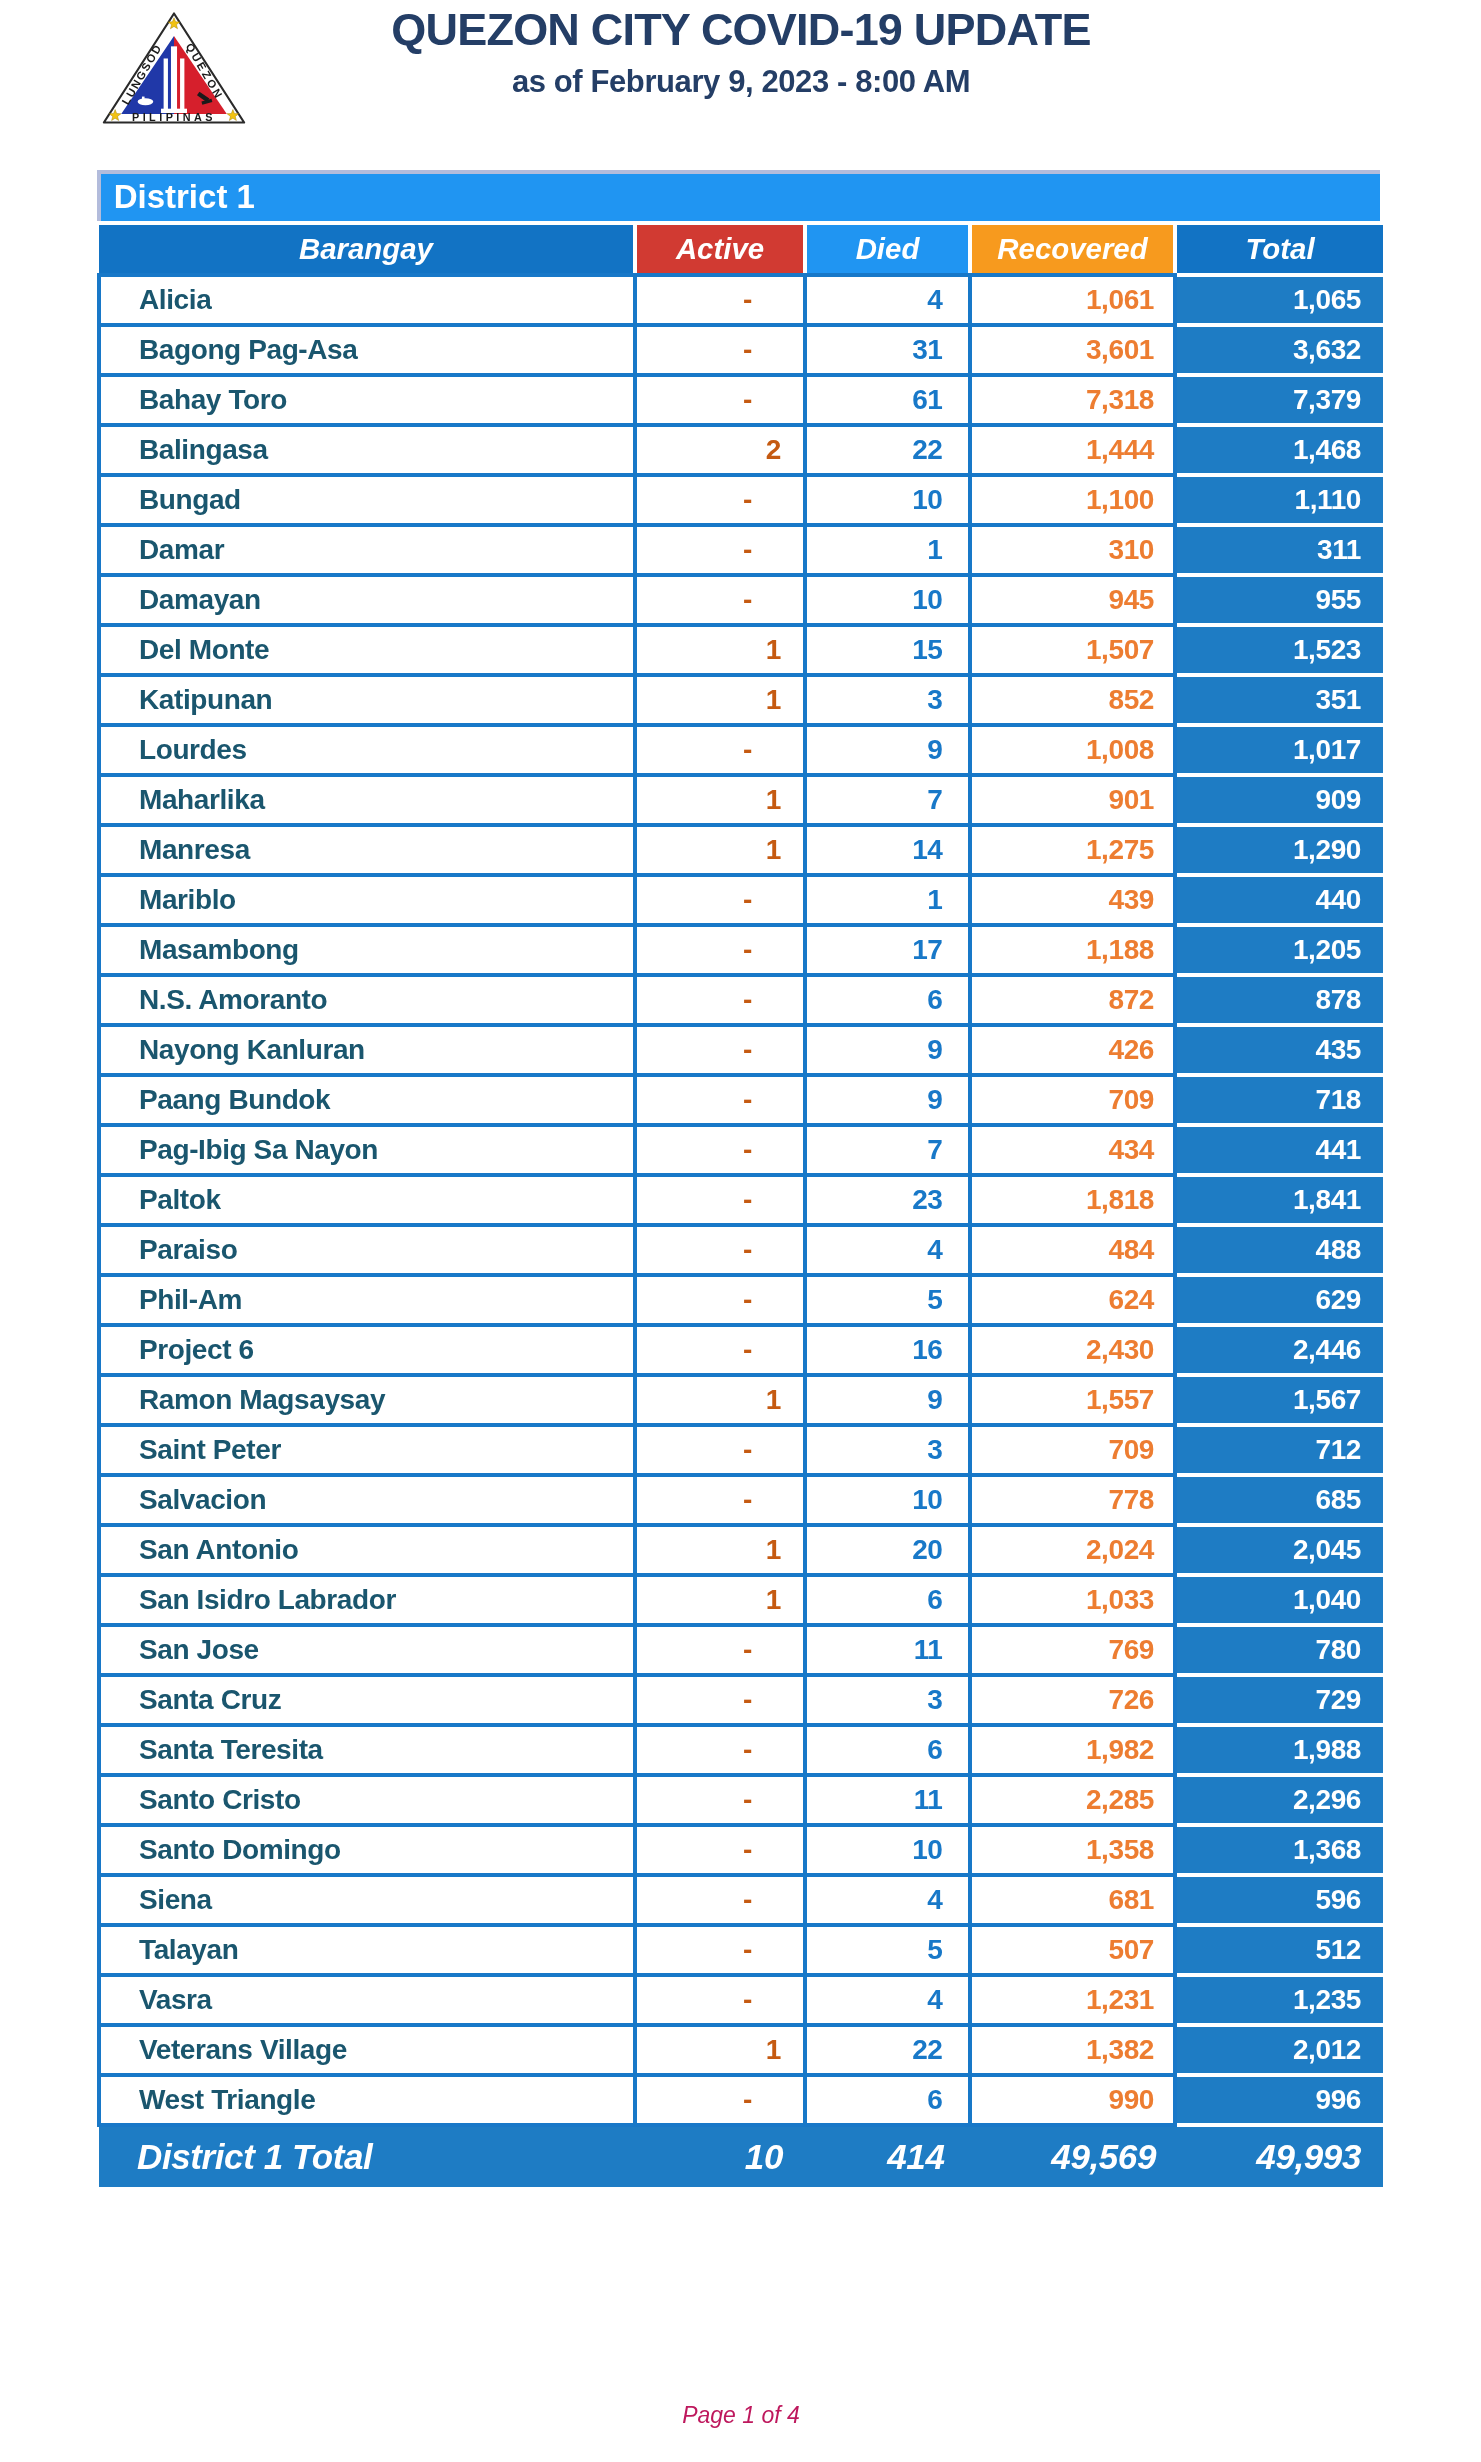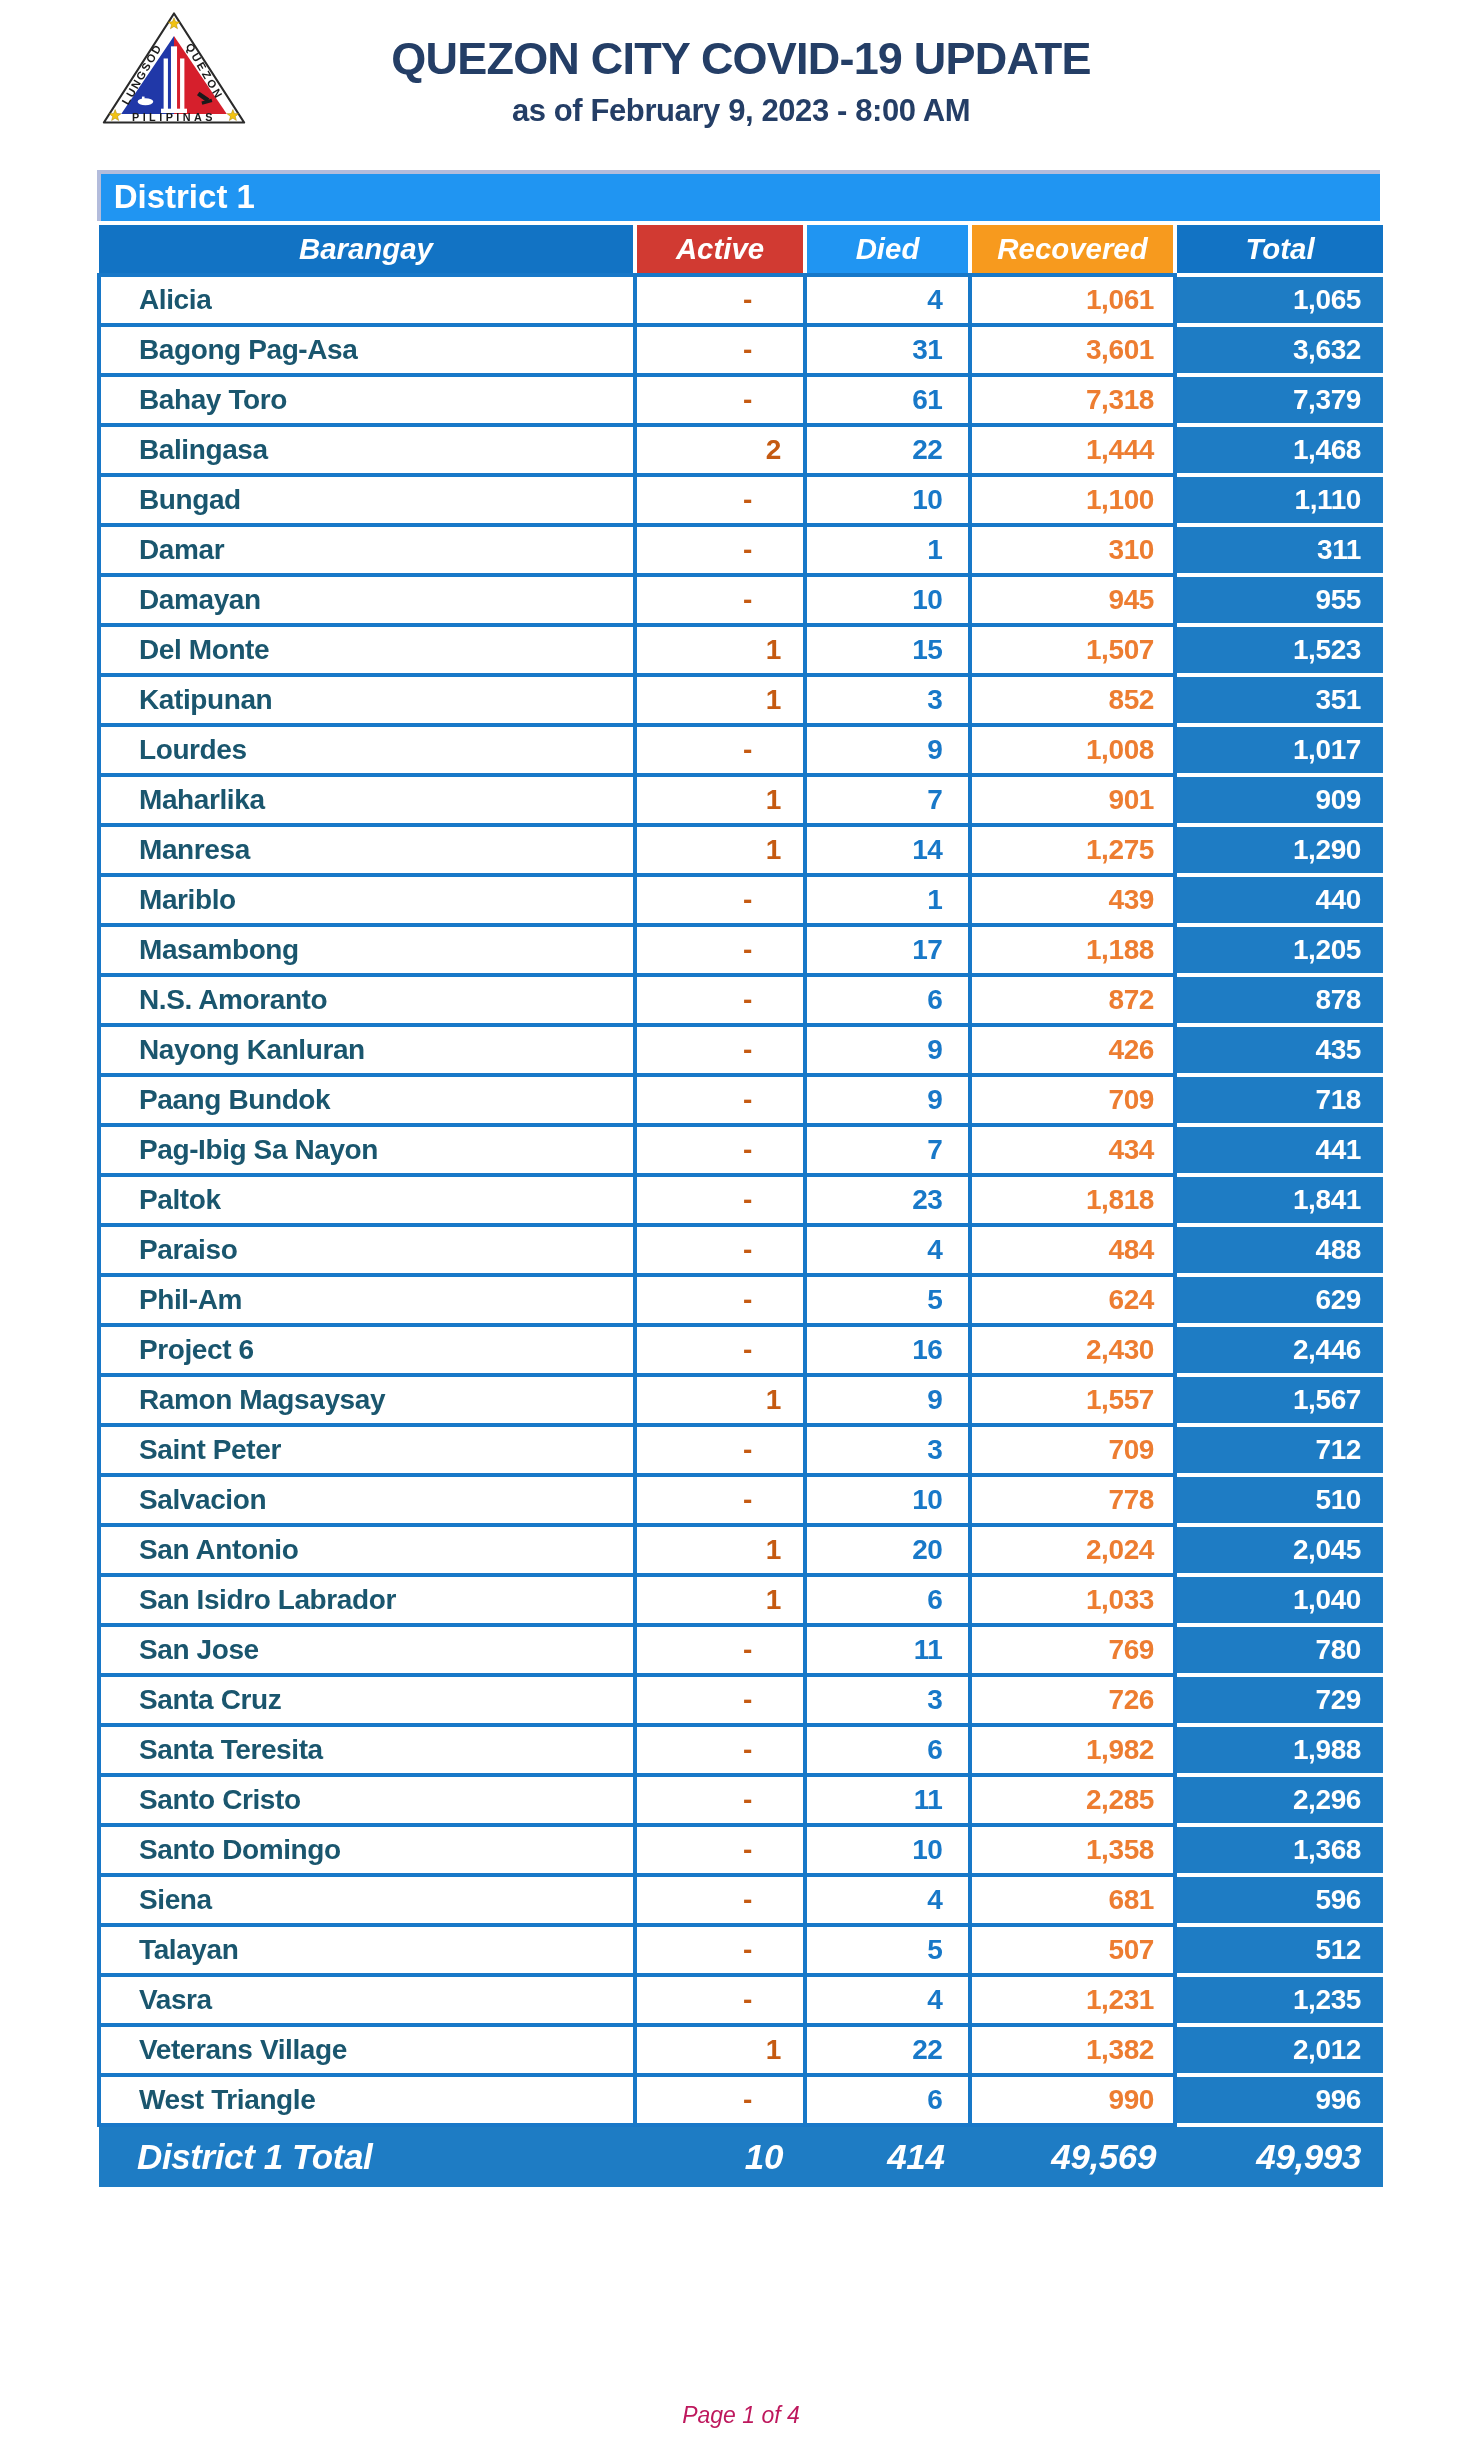--- a/index.html
+++ b/index.html
@@ -13,21 +13,21 @@
     --recovered-txt:#ED7D31;
     --name-txt:#1A566E;
     --title-navy:#243E66;
     --outer-lav:#B3BCDC;
   }
   html,body{margin:0;padding:0;}
   body{
     width:1482px;height:2462px;position:relative;background:#fff;
     font-family:"Liberation Sans", sans-serif;overflow:hidden;
   }
-  .page-header{position:absolute;top:33px;left:0;width:100%;text-align:center;}
+  .page-header{position:absolute;top:4px;left:0;width:100%;text-align:center;}
   .title{font-size:45px;font-weight:bold;color:var(--title-navy);letter-spacing:-0.8px;}
   .subtitle{font-size:31px;font-weight:bold;color:var(--title-navy);margin-top:8px;letter-spacing:-0.4px;}
   .logo{position:absolute;left:100px;top:9.6px;width:148px;height:116px;}
 
   .table-wrap{position:absolute;left:97px;top:170px;width:1283px;}
   .district-bar{
     background:var(--bright-blue);color:#fff;font-weight:bold;font-size:33px;
     height:51px;line-height:46px;padding-left:12.7px;box-sizing:border-box;
     border-left:4.8px solid var(--outer-lav);border-top:4.8px solid var(--outer-lav);
     margin-bottom:4px;
@@ -298,21 +298,21 @@
           <td class="col-active dash">-</td>
           <td class="col-died">3</td>
           <td class="col-recovered">709</td>
           <td class="col-total">712</td>
         </tr>
         <tr class="data-row">
           <td class="col-name">Salvacion</td>
           <td class="col-active dash">-</td>
           <td class="col-died">10</td>
           <td class="col-recovered">778</td>
-          <td class="col-total">510</td>
+          <td class="col-total">685</td>
         </tr>
         <tr class="data-row">
           <td class="col-name">San Antonio</td>
           <td class="col-active">1</td>
           <td class="col-died">20</td>
           <td class="col-recovered">2,024</td>
           <td class="col-total">2,045</td>
         </tr>
         <tr class="data-row">
           <td class="col-name">San Isidro Labrador</td>

